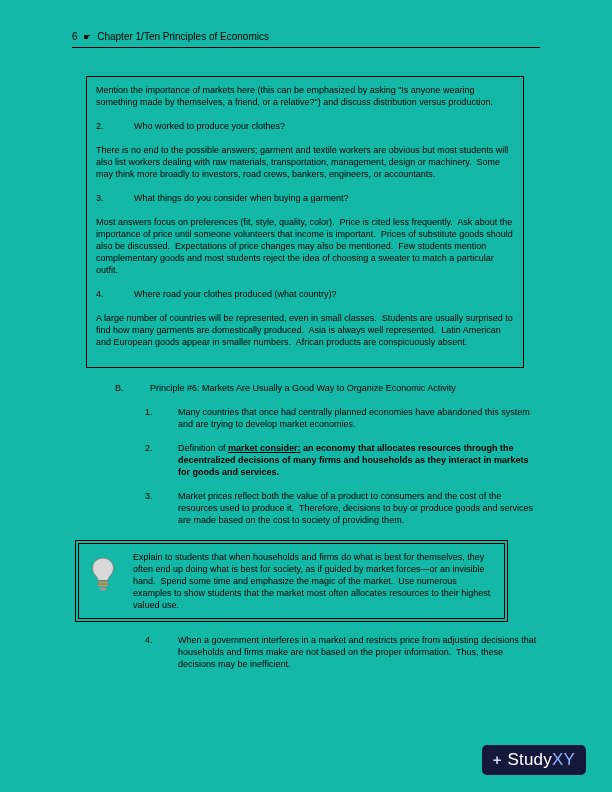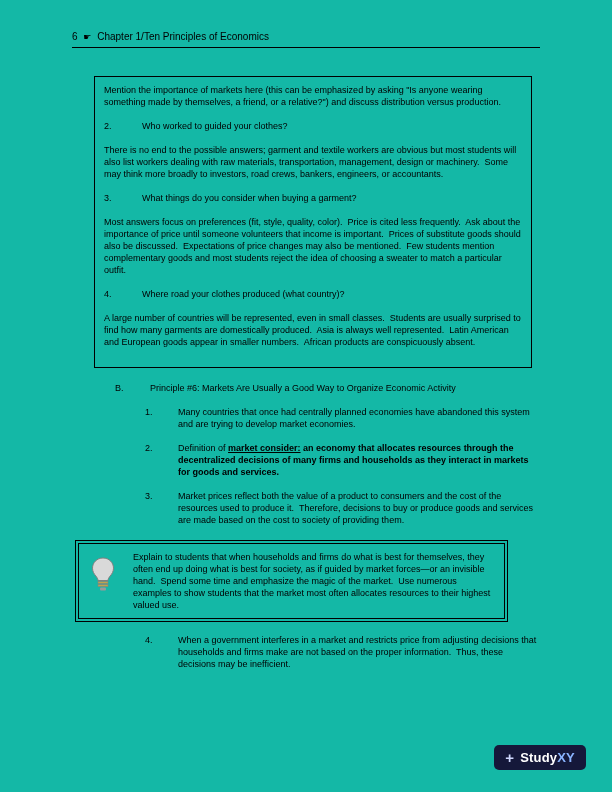--- a/index.html
+++ b/index.html
@@ -20,21 +20,21 @@
     font-size: 10px;
     line-height: 13px;
     padding-bottom: 3px;
     border-bottom: 1px solid #000;
     margin-bottom: 28px;
     white-space: nowrap;
   }
   .header .pointer { font-size: 9px; margin: 0 3px; }
   
   .teach-box {
-    margin-left: 22px;
+    margin-left: 14px;
     width: 438px;
     border: 1px solid #000;
     padding: 7px 9px;
     font-size: 9px;
     line-height: 12px;
   }
   .teach-box p { white-space: pre-wrap; margin: 0 0 12px 0; }
   .teach-box p.last { margin-bottom: 0; }
   .qrow { display: flex; margin: 0 0 12px 0; }
   .qnum { width: 38px; flex: 0 0 38px; }
@@ -71,40 +71,40 @@
     top: 745px;
     right: 26px;
     background: #15183a;
     border-radius: 5px;
     padding: 5px 11px;
     display: flex;
     align-items: center;
     gap: 6px;
   }
   .plus { color: #cfd8ff; font-size: 15px; font-weight: bold; line-height: 14px; }
-  .bname { font-size: 13px; font-weight: bold; color: #ffffff; letter-spacing: 0.2px; }
+  .bname { font-size: 17px; font-weight: normal; color: #ffffff; letter-spacing: 0.2px; }
   .bname .xy { color: #8ab4ff; }
 </style>
 </head>
 <body>
 
 <div class="page">
 
   <div class="header">
     <span>6</span>
     <span class="pointer">☛</span>
     <span>Chapter 1/Ten Principles of Economics</span>
   </div>
 
   <div class="teach-box">
     <p>Mention the importance of markets here (this can be emphasized by asking "Is anyone wearing something made by themselves, a friend, or a relative?") and discuss distribution versus production.</p>
 
     <div class="qrow">
       <span class="qnum">2.</span>
-      <span class="qtext">Who worked to guided your clothes?</span>
+      <span class="qtext">Who worked to produce your clothes?</span>
     </div>
     <p>There is no end to the possible answers; garment and textile workers are obvious but most students will also list workers dealing with raw materials, transportation, management, design or machinery.  Some may think more broadly to investors, road crews, bankers, engineers, or accountants.</p>
 
     <div class="qrow">
       <span class="qnum">3.</span>
       <span class="qtext">What things do you consider when buying a garment?</span>
     </div>
     <p>Most answers focus on preferences (fit, style, quality, color).  Price is cited less frequently.  Ask about the importance of price until someone volunteers that income is important.  Prices of substitute goods should also be discussed.  Expectations of price changes may also be mentioned.  Few students mention complementary goods and most students reject the idea of choosing a sweater to match a particular outfit.</p>
 
     <div class="qrow">

